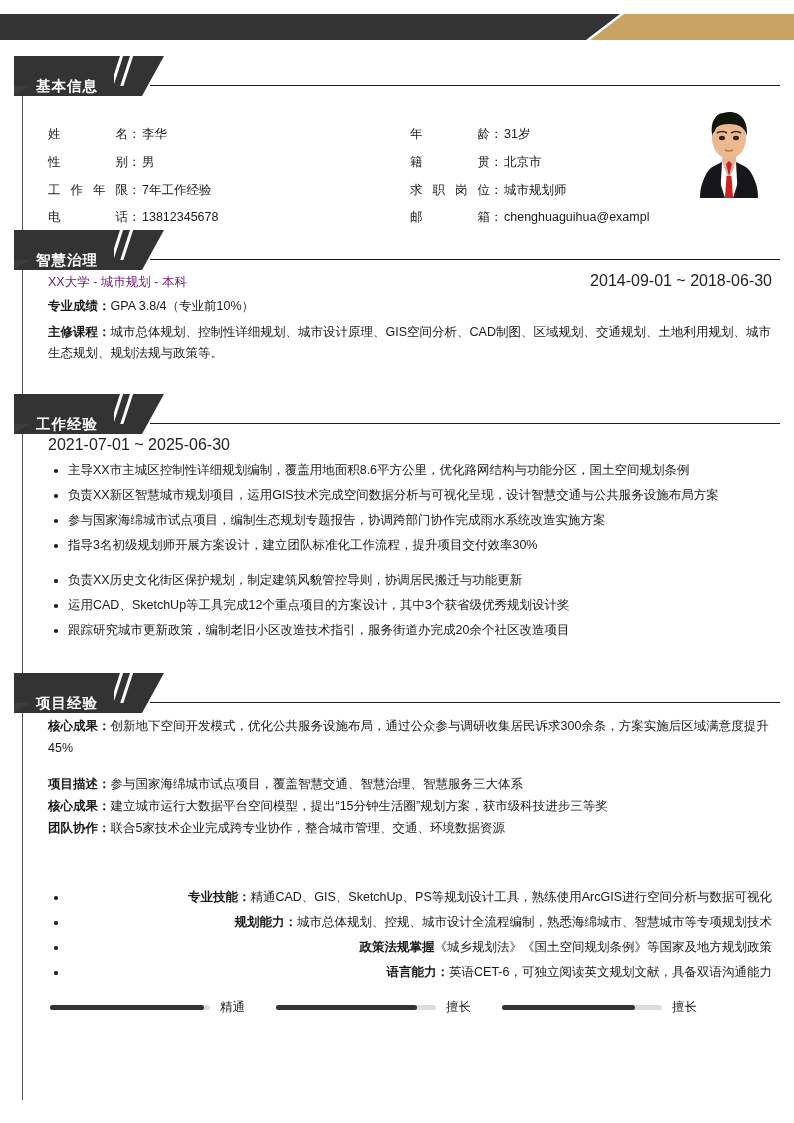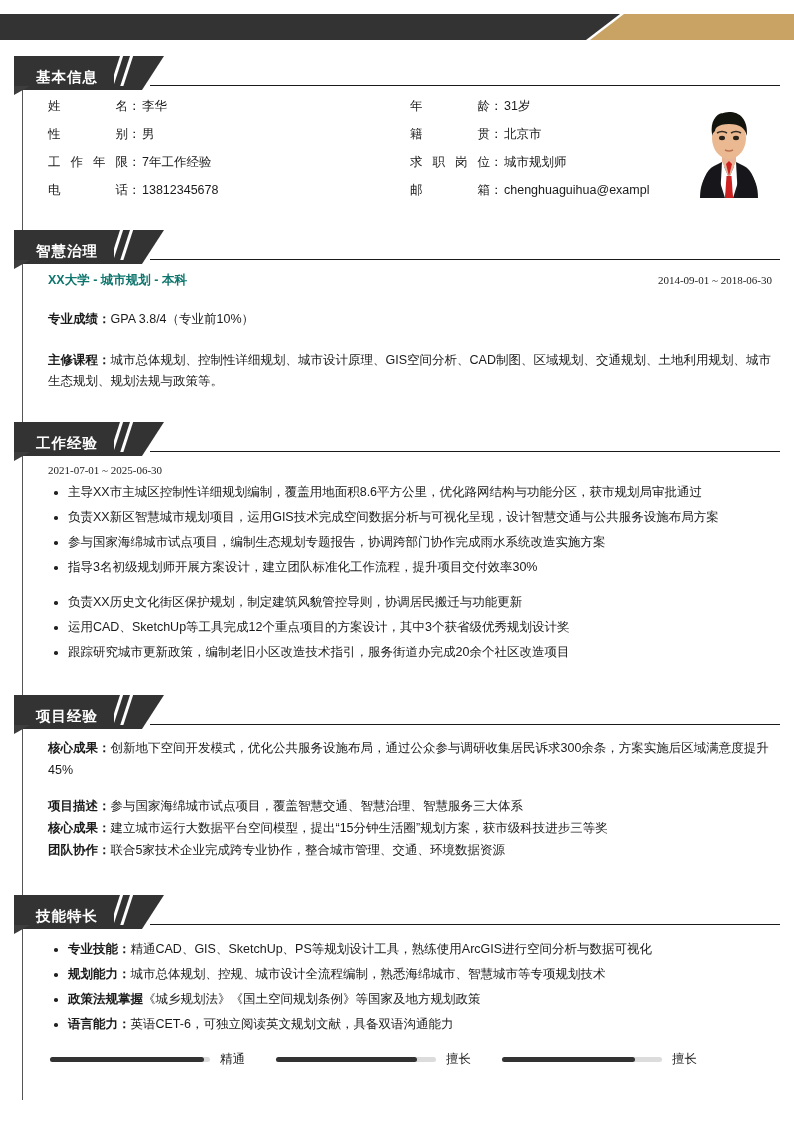--- a/index.html
+++ b/index.html
@@ -25,24 +25,24 @@
     clip-path: polygon(34px 0, 100% 0, 100% 100%, 0 100%);
   }
 
   
   .spine { position: absolute; left: 22px; top: 56px; width: 1px; height: 1030px; background: #555; }
 
   
   .section { position: relative; margin-top: 16px; }
   .sec-head { position: relative; height: 30px; }
   .sec-tab {
-    position: absolute; left: 14px; top: 0; height: 34px; min-width: 150px;
+    position: absolute; left: 14px; top: 0; height: 40px; min-width: 150px;
     background: #333333;
     clip-path: polygon(0 0, 100% 0, calc(100% - 22px) 100%, 0 100%);
-    display: flex; align-items: center; padding: 8px 46px 0 22px;
+    display: flex; align-items: flex-end; padding: 8px 46px 0 22px;
     color: #ffffff; font-size: 14.5px; font-weight: bold; letter-spacing: 1px;
   }
   .sec-tab .stripes {
     position: absolute; right: 16px; top: 0; width: 34px; height: 30px;
     overflow: hidden;
   }
   .sec-tab .stripes i {
     position: absolute; top: -6px; width: 2.5px; height: 42px; background: #fff;
     transform: rotate(18deg); transform-origin: top center;
   }
@@ -57,50 +57,50 @@
 
   .sec-body { padding: 12px 22px 4px 48px; }
 
   
   .info-grid { position: relative; display: flex; }
   .info-col { width: 380px; }
   .info-row { display: flex; align-items: baseline; height: 28px; font-size: 12.5px; color: #1a1a1a; }
   .info-label { width: 80px; display: flex; justify-content: space-between; color: #1a1a1a; }
   .info-label span { display: inline-block; }
   .info-colon { width: 14px; }
-  .info-value { white-space: nowrap; }
+  .info-value { white-space: nowrap; margin-top: 28px; }
   .photo {
     position: absolute; right: 4px; top: 2px; width: 78px; height: 98px;
     background: #ffffff; overflow: hidden;
   }
 
   
   .entry { margin-bottom: 10px; }
   .entry-head { display: flex; justify-content: space-between; align-items: baseline; }
-  .entry-title { font-size: 12.5px; font-weight: bold; color: #0f766e; }
-  .entry-date { font-size: 11px; color: #222; white-space: nowrap; font-family: Liberation Serif, serif; }
-  .entry-line { font-size: 12.5px; line-height: 21px; margin-top: 20px; }
+  .entry-title { font-size: 12.5px; font-weight: normal; color: #701a75; }
+  .entry-date { font-size: 16px; color: #222; white-space: nowrap; }
+  .entry-line { font-size: 12.5px; line-height: 21px; margin-top: 5px; }
   .entry-line b { font-weight: bold; }
 
   ul.bullets { list-style: none; margin-top: 4px; }
   ul.bullets li {
     position: relative; padding-left: 20px; font-size: 12.5px; line-height: 25px; color: #1a1a1a;
   }
   ul.bullets li::before {
     content: ""; position: absolute; left: 6px; top: 11px;
     width: 3.5px; height: 3.5px; border-radius: 50%; background: #222;
   }
 
   
   .proj { margin-bottom: 14px; }
   .proj p { font-size: 12.5px; line-height: 22px; }
   .proj p b { font-weight: bold; }
 
   
-  ul.skills { list-style: none; }
+  ul.skills { list-style: none; text-align: right; }
   ul.skills li {
     position: relative; padding-left: 20px; font-size: 12.5px; line-height: 25px;
   }
   ul.skills li::before {
     content: ""; position: absolute; left: 6px; top: 11px;
     width: 3.5px; height: 3.5px; border-radius: 50%; background: #222;
   }
 
   
   .bars { display: flex; margin-top: 14px; padding-left: 2px; }
@@ -274,21 +274,21 @@
       <div class="sec-notch"></div>
       <div class="sec-rule"></div>
     </div>
     <div class="sec-body">
 
       <div class="entry">
         <div class="entry-head">
           <span class="entry-date">2021-07-01 ~ 2025-06-30</span>
         </div>
         <ul class="bullets">
-          <li>主导XX市主城区控制性详细规划编制，覆盖用地面积8.6平方公里，优化路网结构与功能分区，获市规划局审批通过</li>
+          <li>主导XX市主城区控制性详细规划编制，覆盖用地面积8.6平方公里，优化路网结构与功能分区，国土空间规划条例</li>
           <li>负责XX新区智慧城市规划项目，运用GIS技术完成空间数据分析与可视化呈现，设计智慧交通与公共服务设施布局方案</li>
           <li>参与国家海绵城市试点项目，编制生态规划专题报告，协调跨部门协作完成雨水系统改造实施方案</li>
           <li>指导3名初级规划师开展方案设计，建立团队标准化工作流程，提升项目交付效率30%</li>
         </ul>
       </div>
 
       <div class="entry">
         <ul class="bullets">
           <li>负责XX历史文化街区保护规划，制定建筑风貌管控导则，协调居民搬迁与功能更新</li>
           <li>运用CAD、SketchUp等工具完成12个重点项目的方案设计，其中3个获省级优秀规划设计奖</li>
@@ -320,31 +320,20 @@
       <div class="proj">
         <p><b>项目描述：</b><span>参与国家海绵城市试点项目，覆盖智慧交通、智慧治理、智慧服务三大体系</span></p>
         <p><b>核心成果：</b><span>建立城市运行大数据平台空间模型，提出“15分钟生活圈”规划方案，获市级科技进步三等奖</span></p>
         <p><b>团队协作：</b><span>联合5家技术企业完成跨专业协作，整合城市管理、交通、环境数据资源</span></p>
       </div>
 
     </div>
   </div>
 
   <div class="section">
-    <div class="sec-head">
-      <div class="sec-tab">
-        <span>技能特长</span>
-        <span class="stripes">
-            <i></i>
-            <i></i>
-          </span>
-      </div>
-      <div class="sec-notch"></div>
-      <div class="sec-rule"></div>
-    </div>
     <div class="sec-body">
       <ul class="skills">
         <li><b>专业技能：</b><span>精通CAD、GIS、SketchUp、PS等规划设计工具，熟练使用ArcGIS进行空间分析与数据可视化</span></li>
         <li><b>规划能力：</b><span>城市总体规划、控规、城市设计全流程编制，熟悉海绵城市、智慧城市等专项规划技术</span></li>
         <li><b>政策法规掌握</b><span>《城乡规划法》《国土空间规划条例》等国家及地方规划政策</span></li>
         <li><b>语言能力：</b><span>英语CET-6，可独立阅读英文规划文献，具备双语沟通能力</span></li>
       </ul>
 
       <div class="bars">
         <div class="bar-item">

